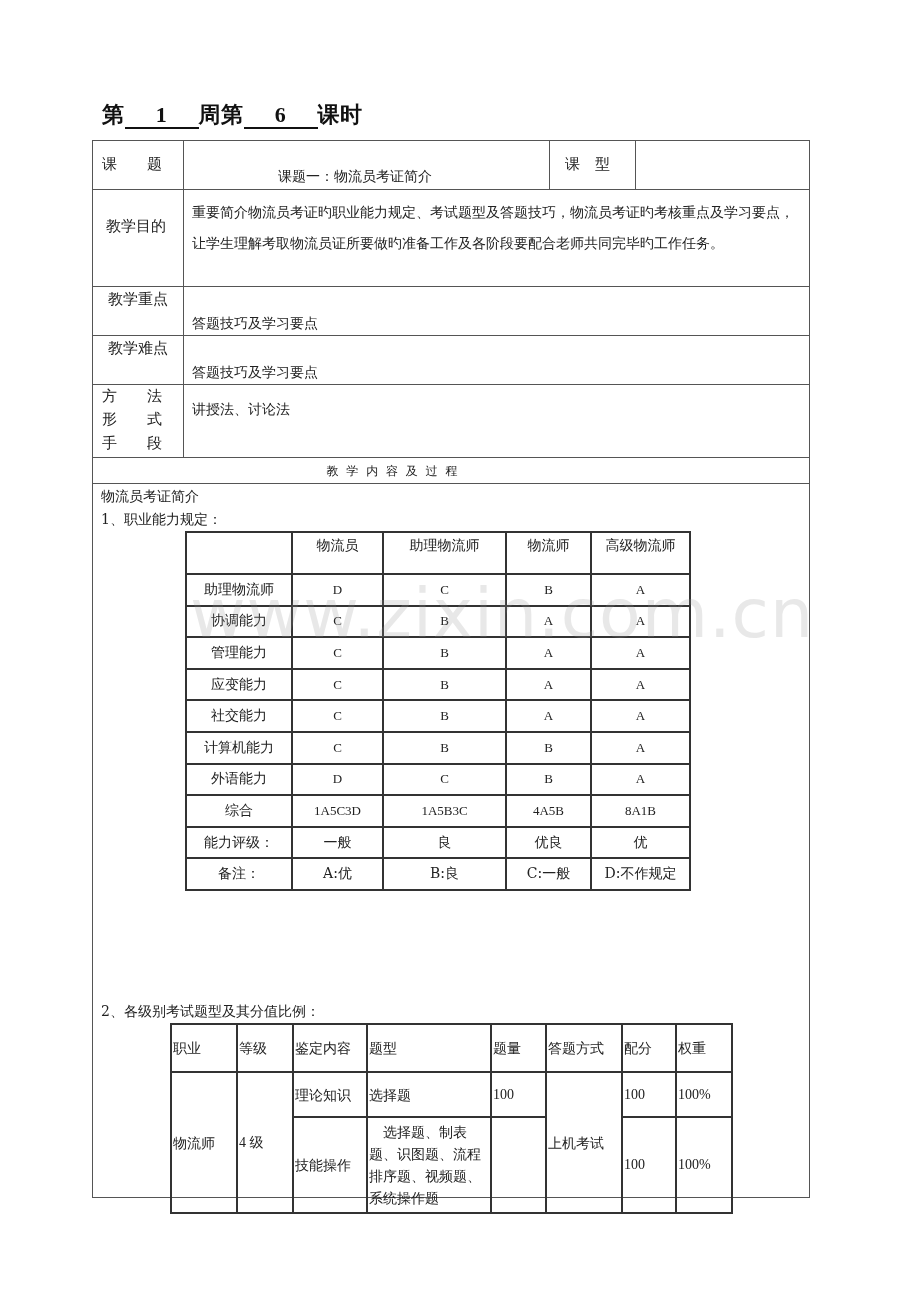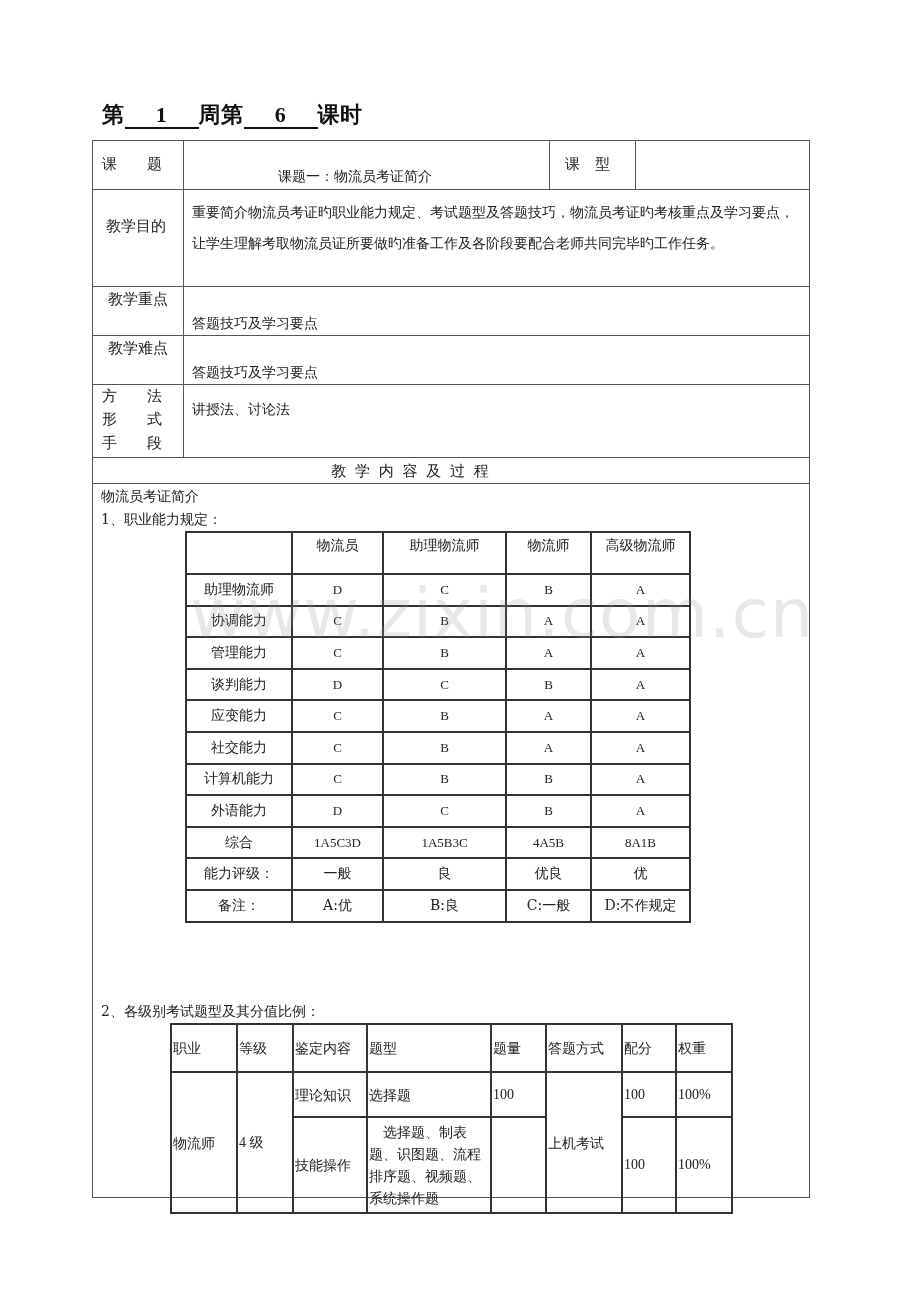--- a/index.html
+++ b/index.html
@@ -87,21 +87,21 @@
 <div class="t" style="left:192px; top:311px;">答题技巧及学习要点</div>
 
 <div class="t wrap" style="left:106px; top:337px; width:64px; font-size:15px; text-align:center; line-height:23px;">教学难点</div>
 <div class="t" style="left:192px; top:360px;">答题技巧及学习要点</div>
 
 <div class="t" style="left:102px; top:385px; font-size:15px; line-height:22px;">方　　法</div>
 <div class="t" style="left:102px; top:408px; font-size:15px; line-height:22px;">形　　式</div>
 <div class="t" style="left:102px; top:432px; font-size:15px; line-height:22px;">手　　段</div>
 <div class="t" style="left:192px; top:397px;">讲授法、讨论法</div>
 
-<div class="t" style="left:99px; top:459px; width:624px; text-align:center; font-size:15px; letter-spacing:2px;">教 学 内 容 及 过 程</div>
+<div class="t" style="left:81px; top:459px; width:624px; text-align:center; font-size:12px; letter-spacing:2px;">教 学 内 容 及 过 程</div>
 
 <div class="t" style="left:101px; top:484px;">物流员考证简介</div>
 <div class="t" style="left:101px; top:507px;text-align:right;">1、职业能力规定：</div>
 
 <table class="abil">
   <colgroup>
       <col style="width:106px">
       <col style="width:91px">
       <col style="width:123px">
       <col style="width:85px">
@@ -127,27 +127,20 @@
     <td class="mono">C</td>
     <td class="mono">B</td>
     <td class="mono">A</td>
     <td class="mono">A</td>
   </tr>
   <tr>
     <td>管理能力</td>
     <td class="mono">C</td>
     <td class="mono">B</td>
     <td class="mono">A</td>
-    <td class="mono">A</td>
-  </tr>
-  <tr>
-    <td>谈判能力</td>
-    <td class="mono">D</td>
-    <td class="mono">C</td>
-    <td class="mono">B</td>
     <td class="mono">A</td>
   </tr>
   <tr>
     <td>应变能力</td>
     <td class="mono">C</td>
     <td class="mono">B</td>
     <td class="mono">A</td>
     <td class="mono">A</td>
   </tr>
   <tr>

